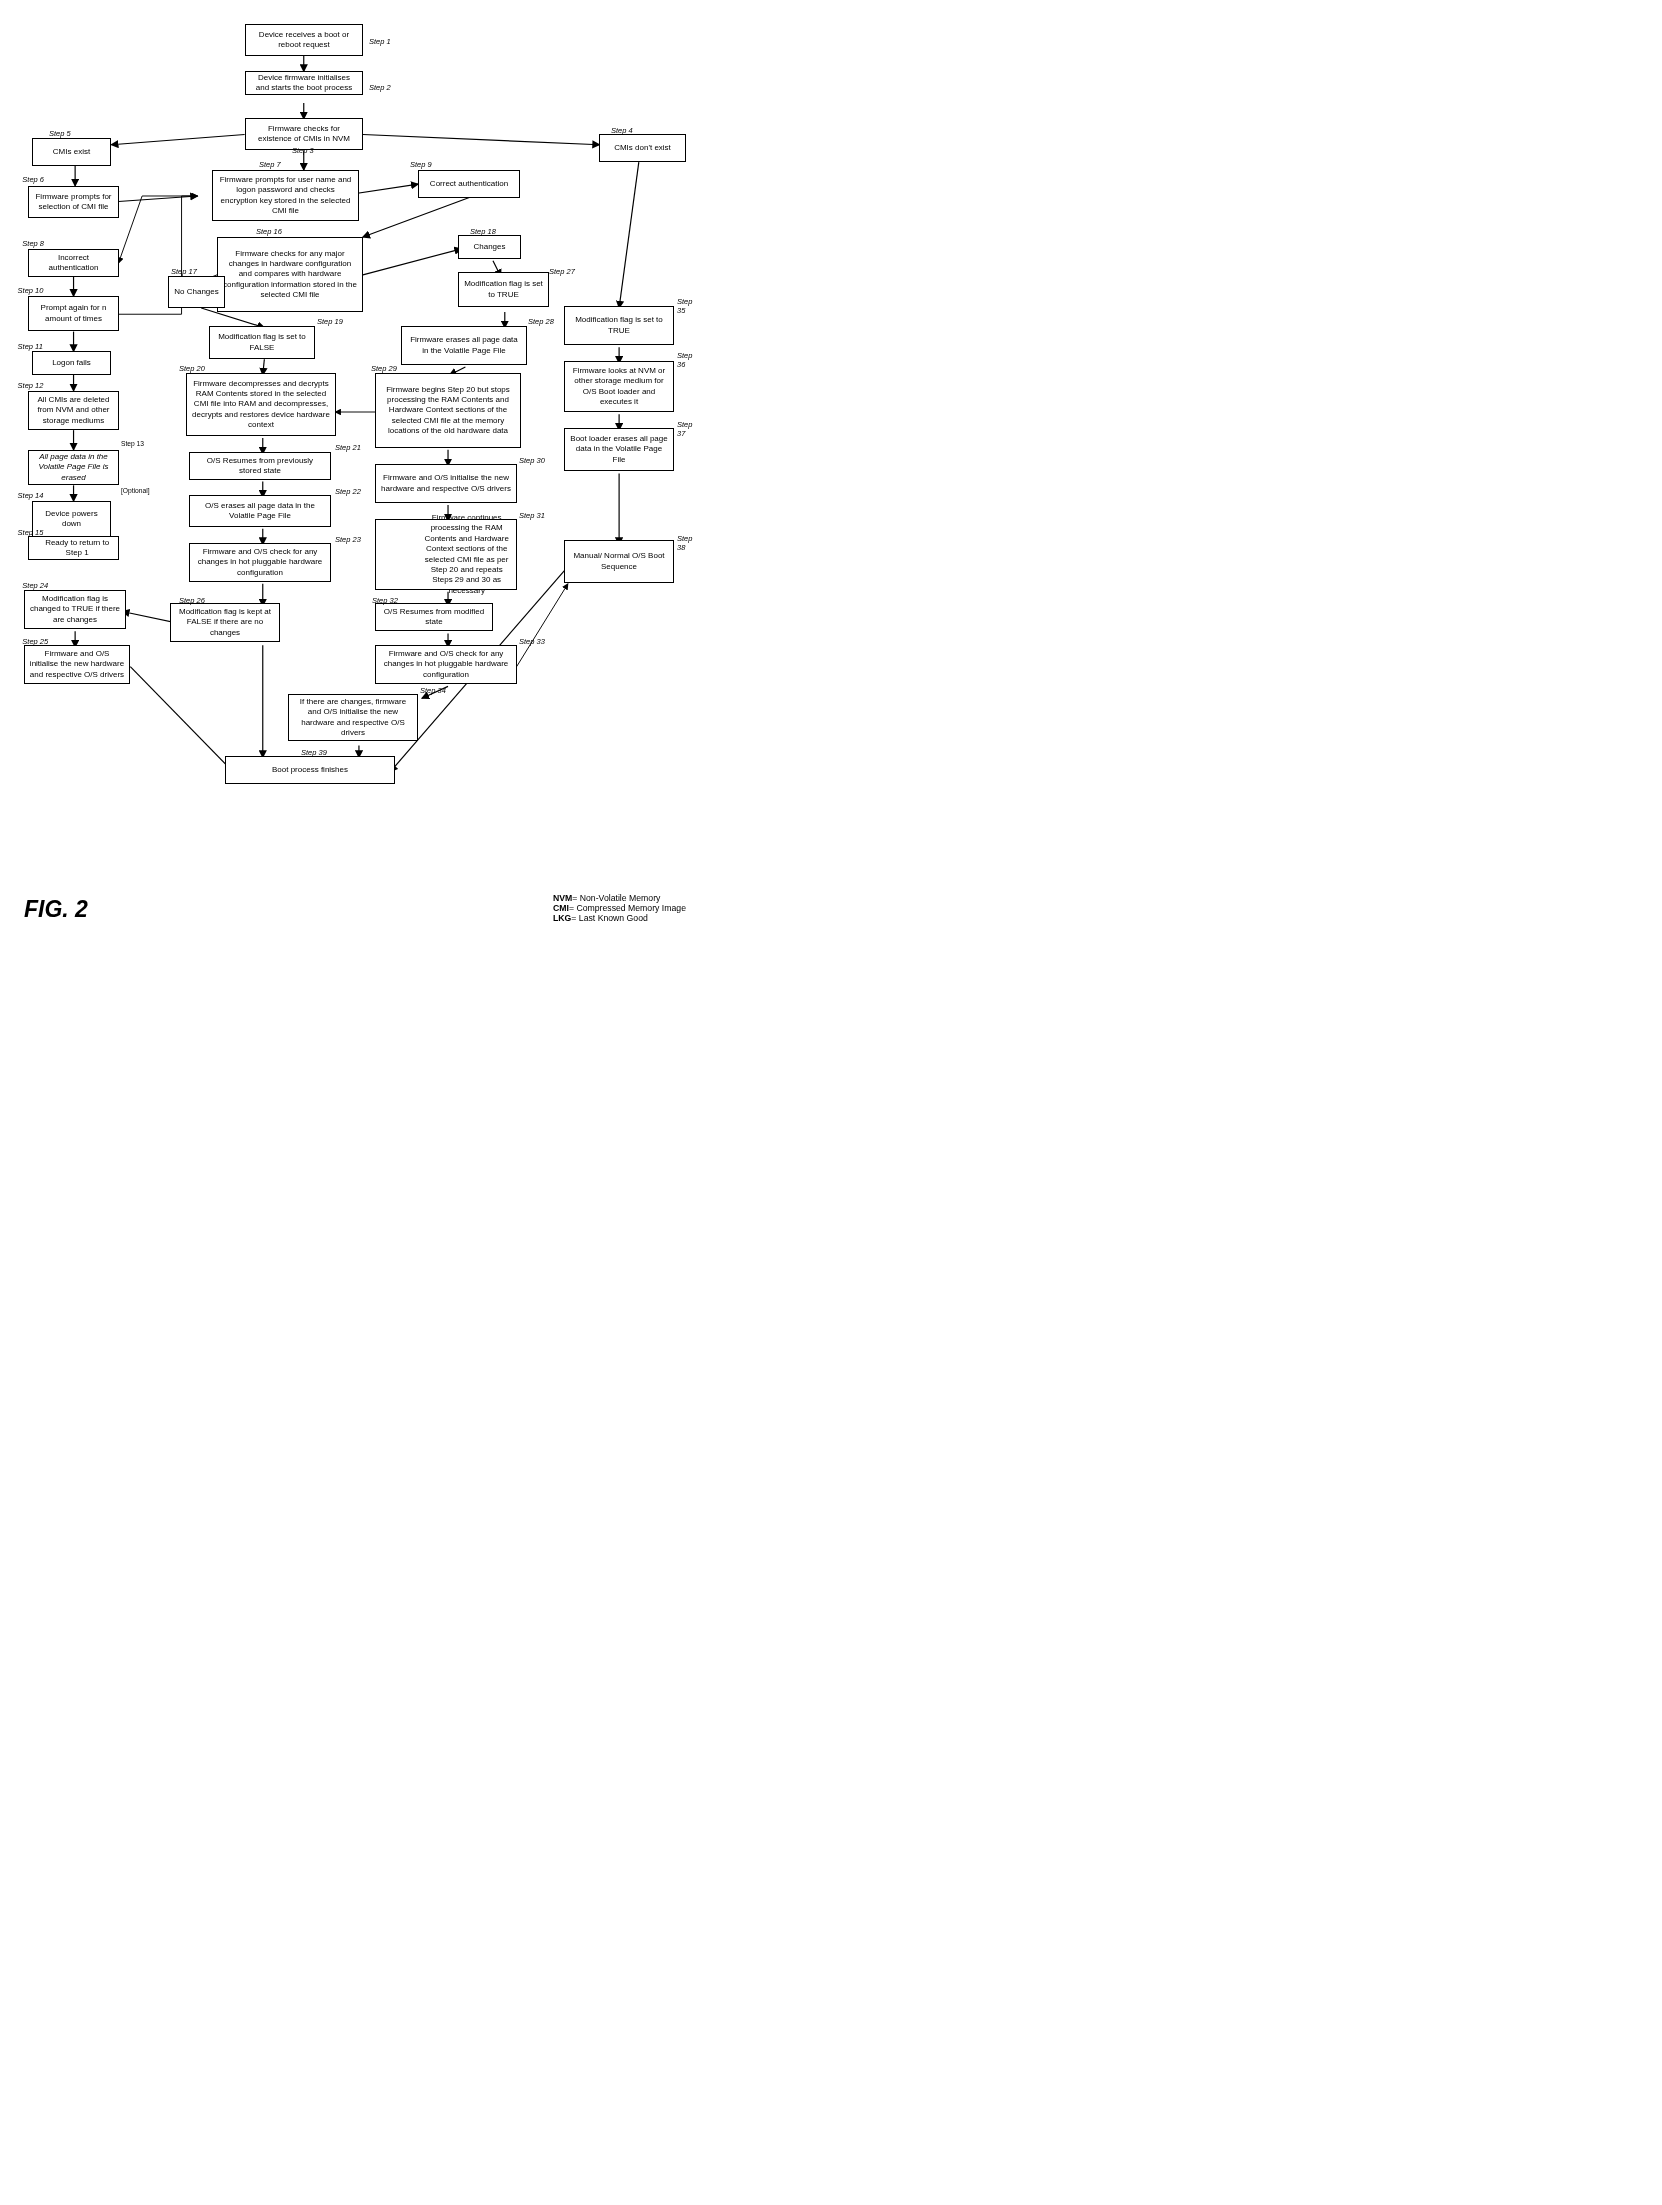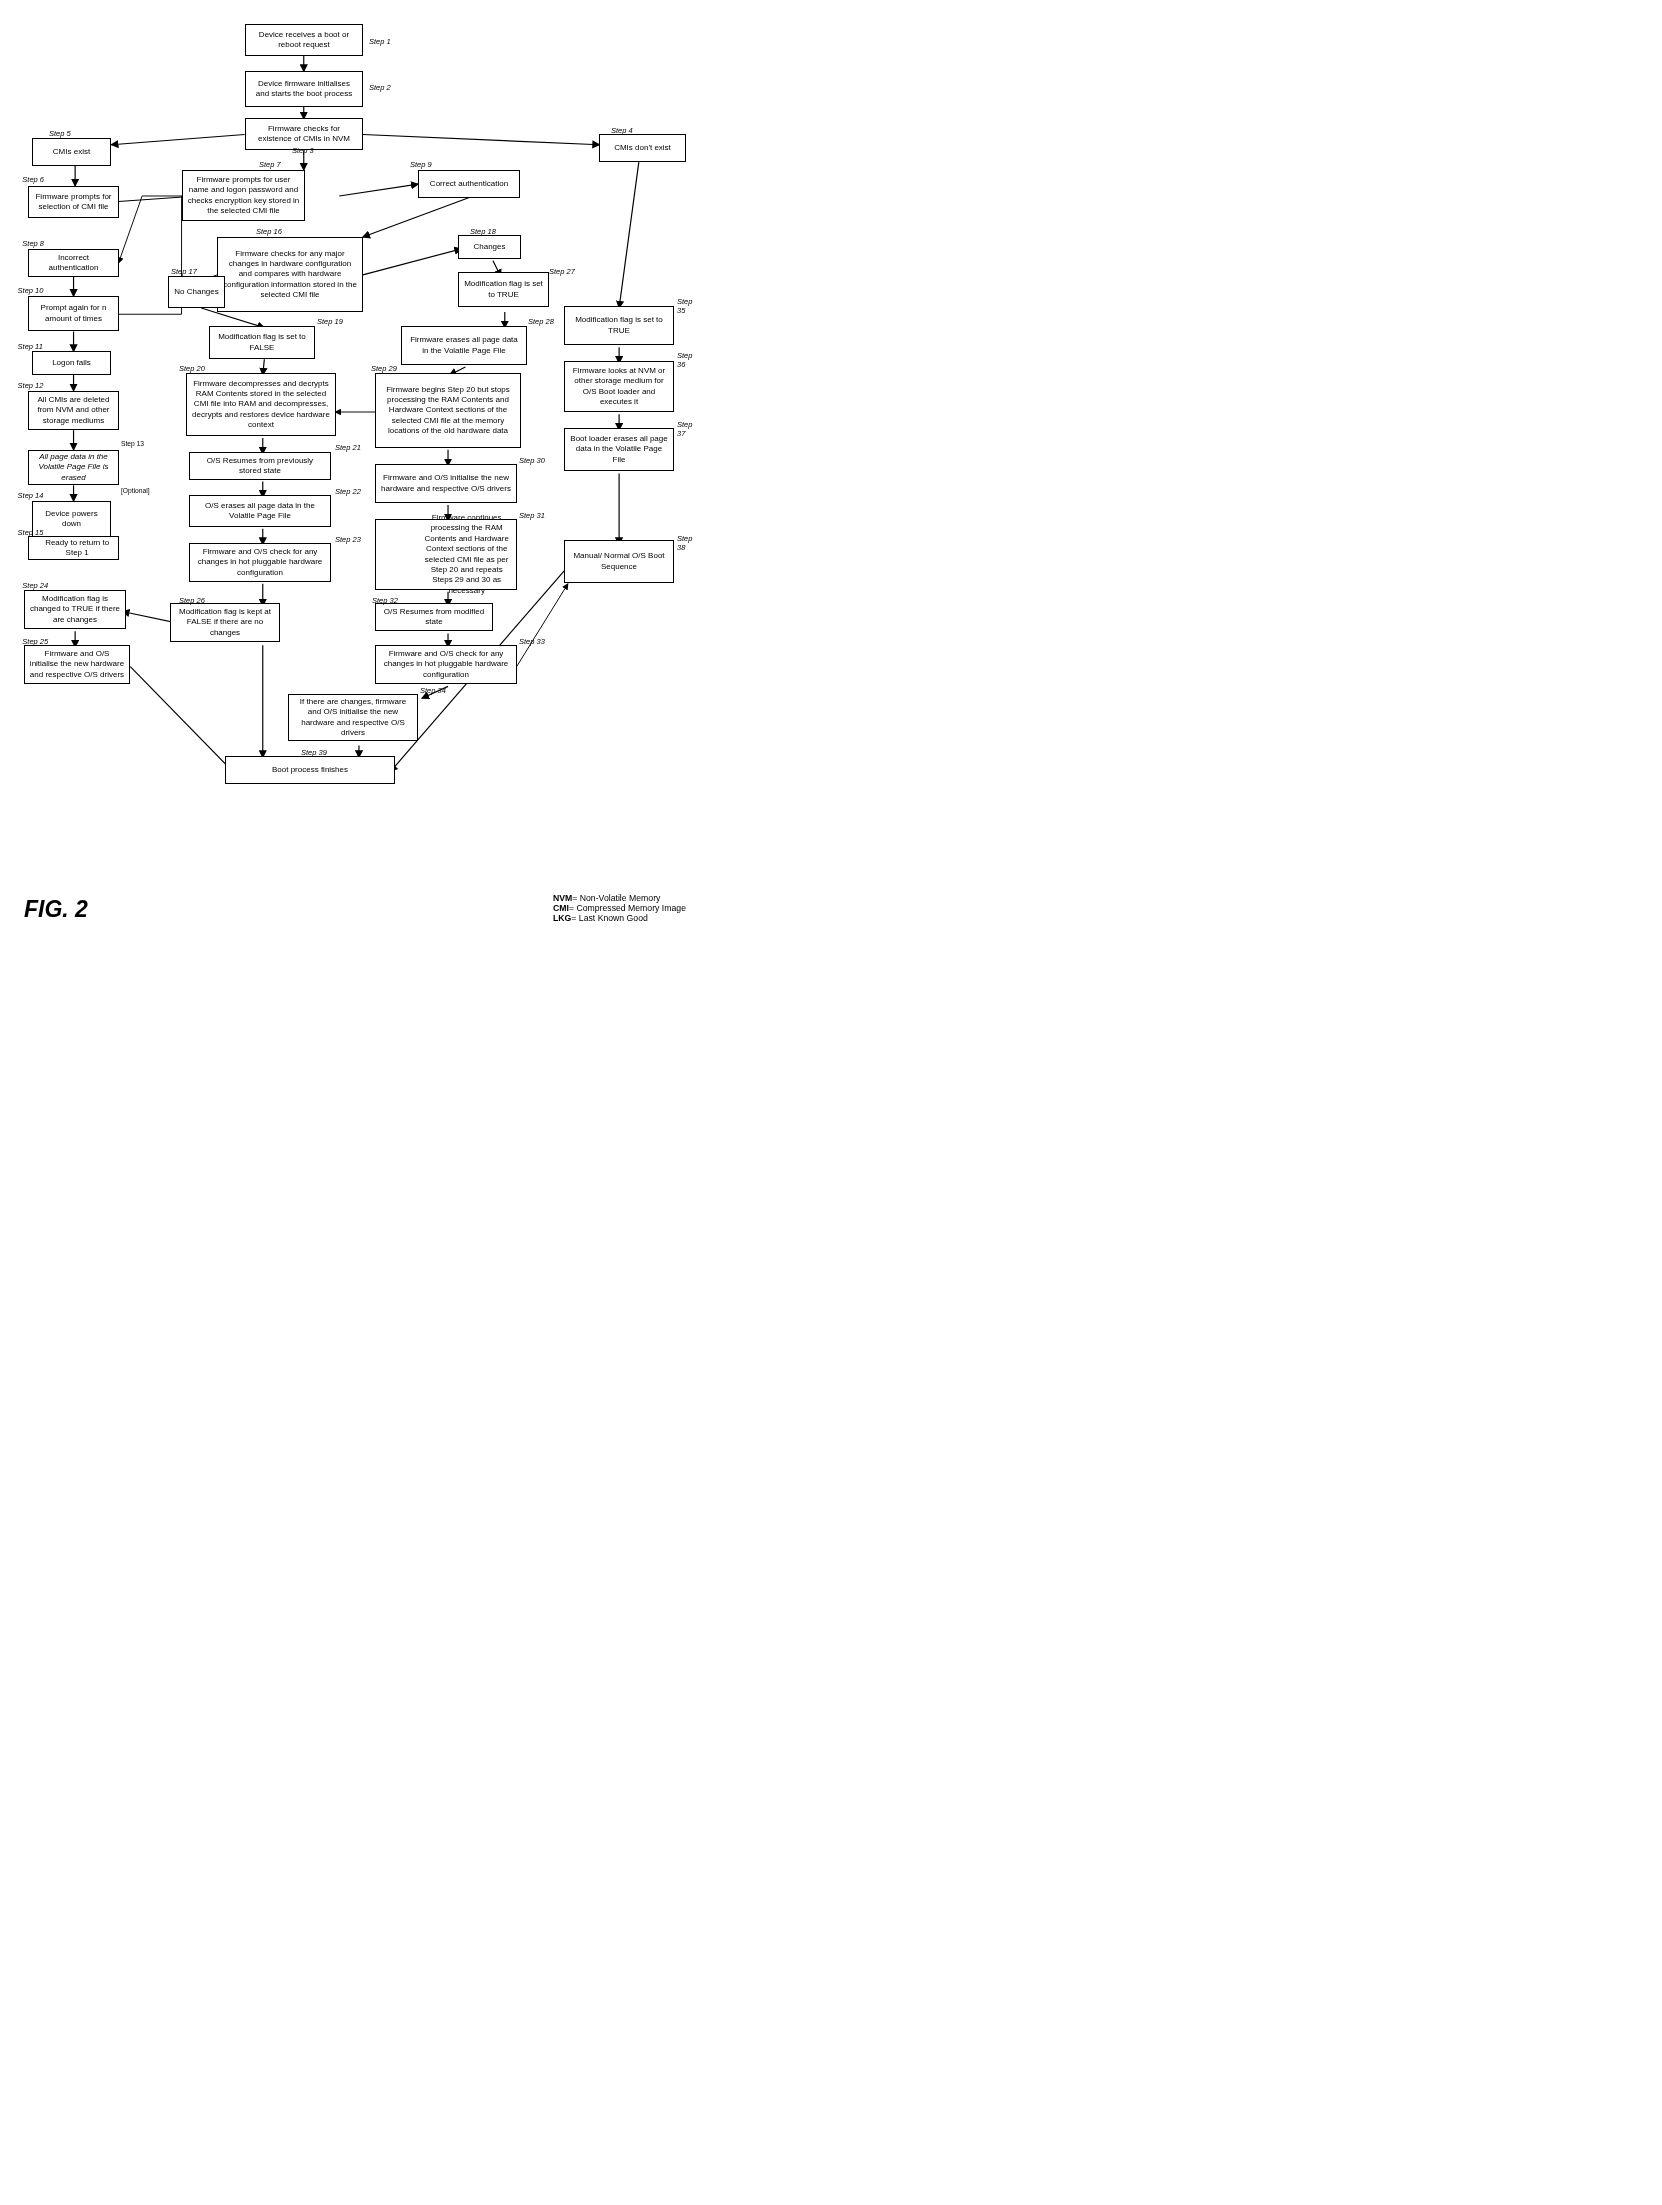--- a/index.html
+++ b/index.html
@@ -145,41 +145,41 @@
 
     <line x1="635" y1="825" x2="700" y2="720" stroke="#000" stroke-width="1.2" marker-end="url(#arrowhead)"></line>
 
     <line x1="460" y1="502" x2="405" y2="502" stroke="#000" stroke-width="1.2" marker-end="url(#arrowhead)"></line>
   </svg>
 
   <div class="box" style="left:229px;top:8px;width:118px;height:32px;">
     <span>Device receives a boot or reboot request</span>
   </div>
 
-  <div class="box" style="left:229px;top:55px;width:118px;height:36px;">
+  <div class="box" style="left:229px;top:55px;width:118px;height:24px;">
     <span>Device firmware initialises and starts the boot process</span>
   </div>
 
   <div class="box" style="left:229px;top:102px;width:118px;height:32px;">
     <span>Firmware checks for existence of CMIs in NVM</span>
   </div>
 
   <div class="box" style="left:583px;top:118px;width:87px;height:28px;">
     <span>CMIs don't exist</span>
   </div>
 
   <div class="box" style="left:16px;top:122px;width:79px;height:28px;">
     <span>CMIs exist</span>
   </div>
 
   <div class="box" style="left:12px;top:170px;width:91px;height:32px;">
     <span>Firmware prompts for selection of CMI file</span>
   </div>
 
-  <div class="box" style="left:166px;top:154px;width:123px;height:51px;">
+  <div class="box" style="left:196px;top:154px;width:147px;height:51px;">
     <span>Firmware prompts for user name and logon password and checks encryption key stored in the selected CMI file</span>
   </div>
 
   <div class="box" style="left:12px;top:233px;width:91px;height:28px;">
     <span>Incorrect authentication</span>
   </div>
 
   <div class="box" style="left:402px;top:154px;width:102px;height:28px;">
     <span>Correct authentication</span>
   </div>

